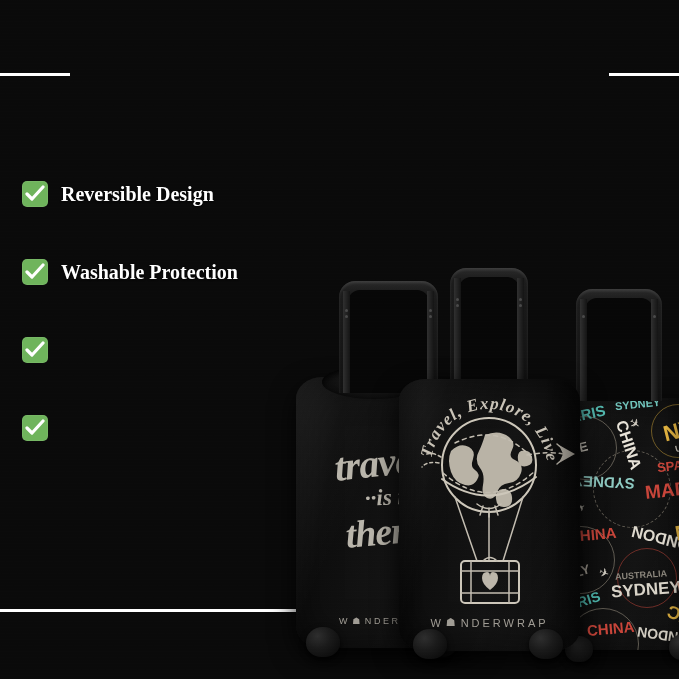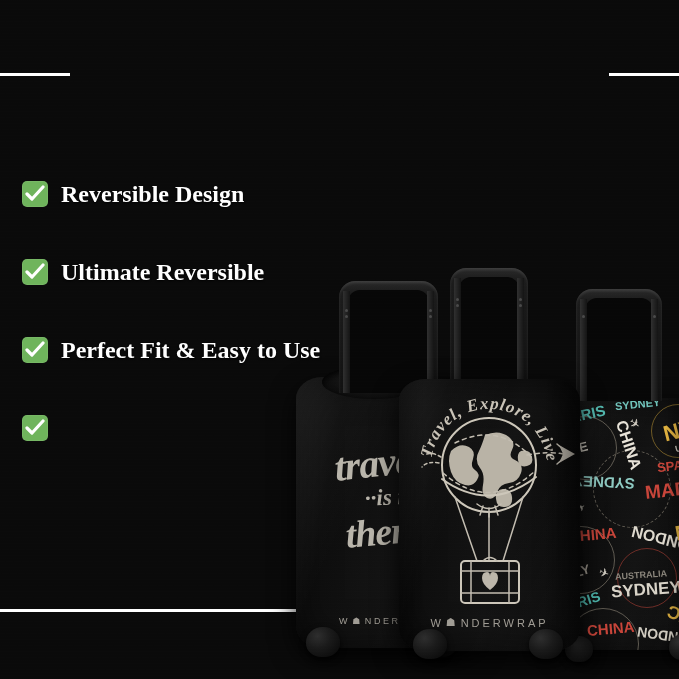--- a/index.html
+++ b/index.html
@@ -40,21 +40,21 @@
   .features{position:absolute;left:22px;top:176px;z-index:6;width:520px;}
   .feat{display:flex;align-items:center;height:36px;margin-bottom:42px;}
   .chk{
     width:26px;height:26px;border-radius:5px;background:#6fb45c;
     flex:0 0 26px;position:relative;margin-right:13px;
     box-shadow:0 0 0 1px rgba(255,255,255,.06) inset;
   }
   .chk svg{position:absolute;left:3px;top:4px;}
   .feat-label{
     color:#ffffff;font-family:"Liberation Serif", serif;font-weight:700;
-    font-size:24px;line-height:1;white-space:nowrap;
+    font-size:20px;line-height:1;white-space:nowrap;
     text-shadow:0 1px 2px rgba(0,0,0,.9);
   }
 
   
   .btm-rule{position:absolute;left:0;top:609px;width:679px;height:3px;background:#ffffff;z-index:1;}
 
   
   .luggage{position:absolute;left:0;top:0;width:679px;height:679px;z-index:5;pointer-events:none;}
 
   .bag{position:absolute;}
@@ -299,31 +299,30 @@
       </span>
       <span class="feat-label">Reversible Design</span>
     </div>
 
     <div class="feat">
       <span class="chk">
         <svg width="20" height="18" viewBox="0 0 20 18">
             <path d="M2 9 L7 14 L18 2" stroke="#ffffff" stroke-width="3.2" fill="none" stroke-linecap="round" stroke-linejoin="round"></path>
           </svg>
       </span>
-      <span class="feat-label">Ultimate Reversible</span>
+      <span class="feat-label">Washable Protection</span>
     </div>
 
 
     <div class="feat">
       <span class="chk">
         <svg width="20" height="18" viewBox="0 0 20 18">
             <path d="M2 9 L7 14 L18 2" stroke="#ffffff" stroke-width="3.2" fill="none" stroke-linecap="round" stroke-linejoin="round"></path>
           </svg>
       </span>
-      <span class="feat-label">Perfect Fit &amp; Easy to Use</span>
     </div>
 
     <div class="feat">
       <span class="chk">
         <svg width="20" height="18" viewBox="0 0 20 18">
             <path d="M2 9 L7 14 L18 2" stroke="#ffffff" stroke-width="3.2" fill="none" stroke-linecap="round" stroke-linejoin="round"></path>
           </svg>
       </span>
     </div>
 

